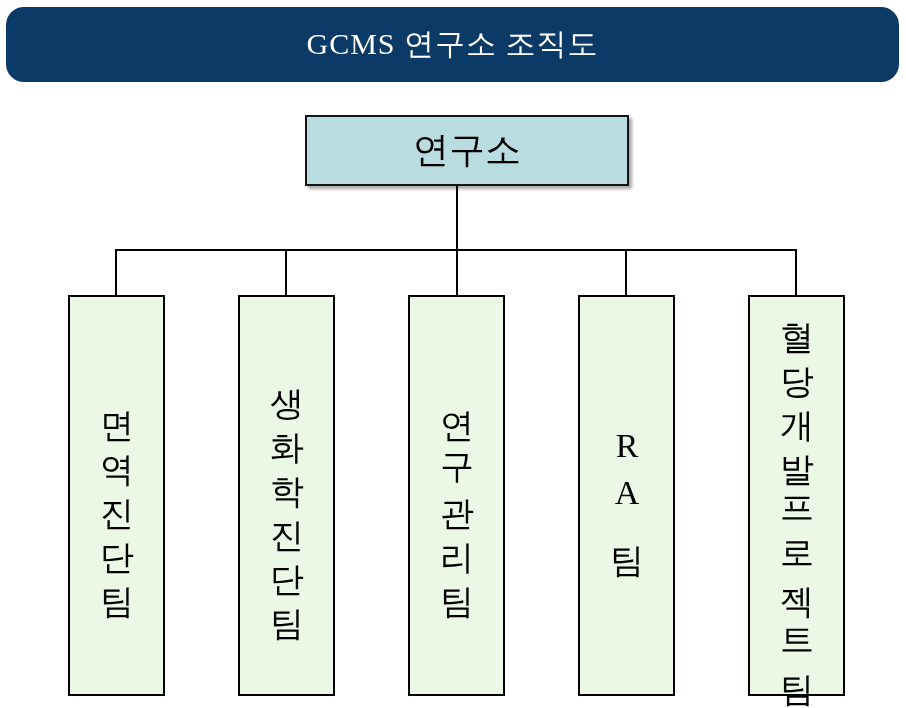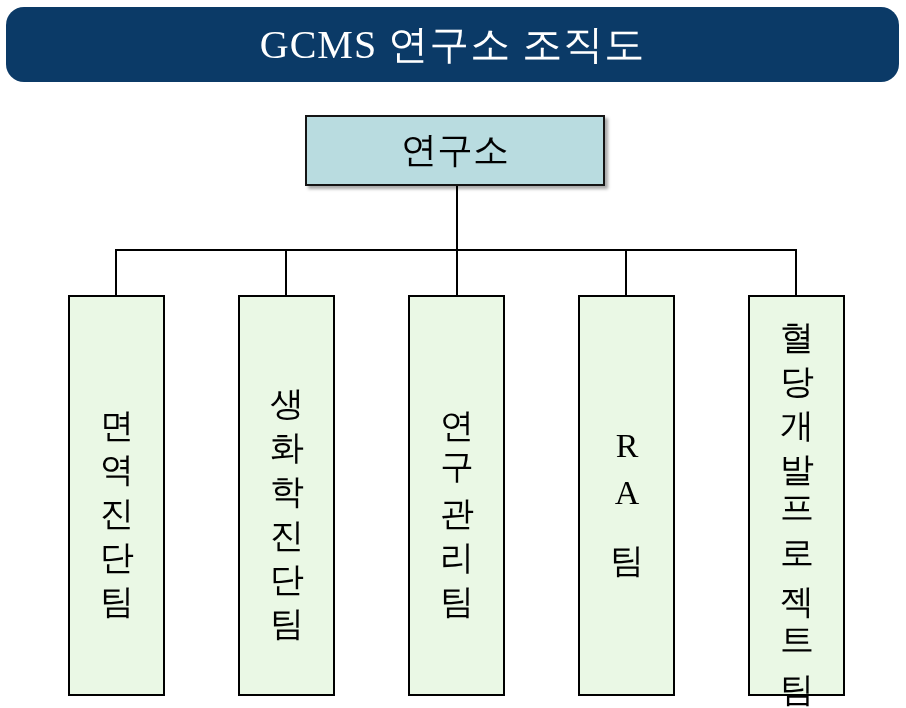--- a/index.html
+++ b/index.html
@@ -22,29 +22,29 @@
     width: 893px;
     height: 75px;
     background: #0B3A67;
     border-radius: 18px;
     display: flex;
     align-items: center;
     justify-content: center;
   }
   .title-banner .title-text {
     color: #ffffff;
-    font-size: 40px;
+    font-size: 30px;
     letter-spacing: 1px;
     white-space: nowrap;
   }
   .root-node {
     position: absolute;
     left: 305px;
     top: 115px;
-    width: 300px;
+    width: 324px;
     height: 71px;
     box-sizing: border-box;
     background: #B9DCE0;
     border: 2px solid #151515;
     box-shadow: 3px 3px 3px #a9a9a9;
     display: flex;
     align-items: center;
     justify-content: center;
   }
   .root-node .root-text {

